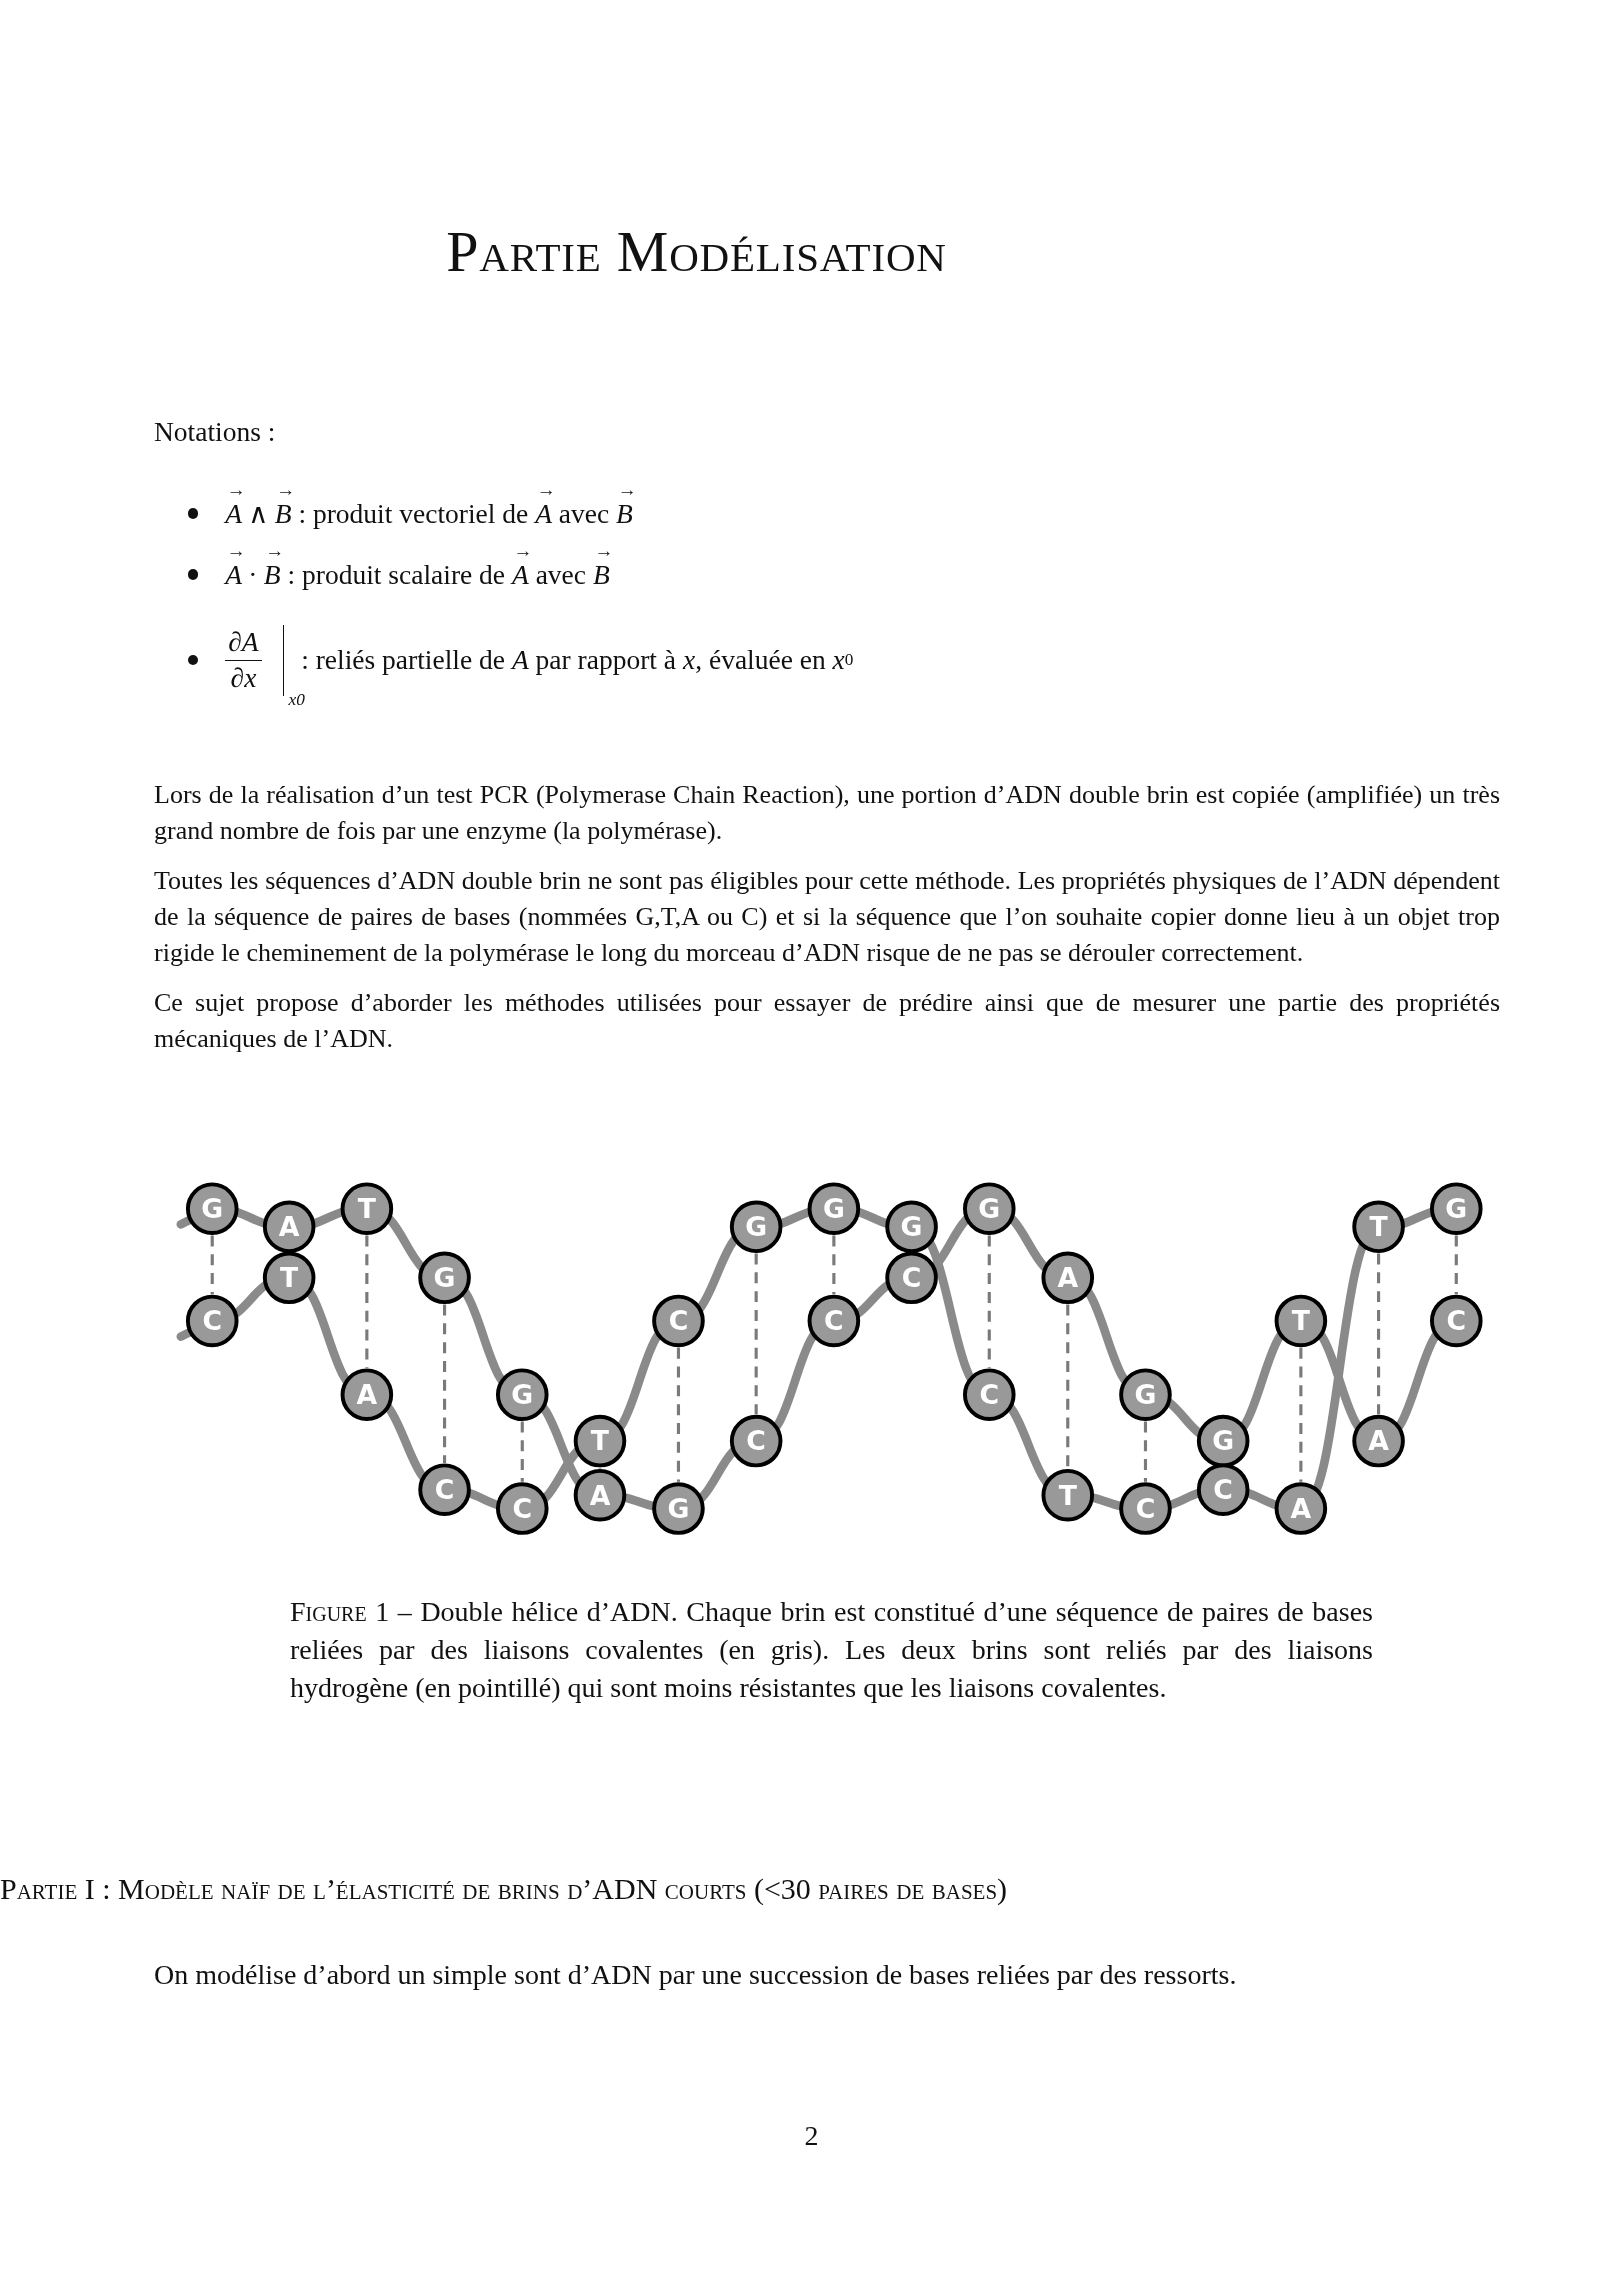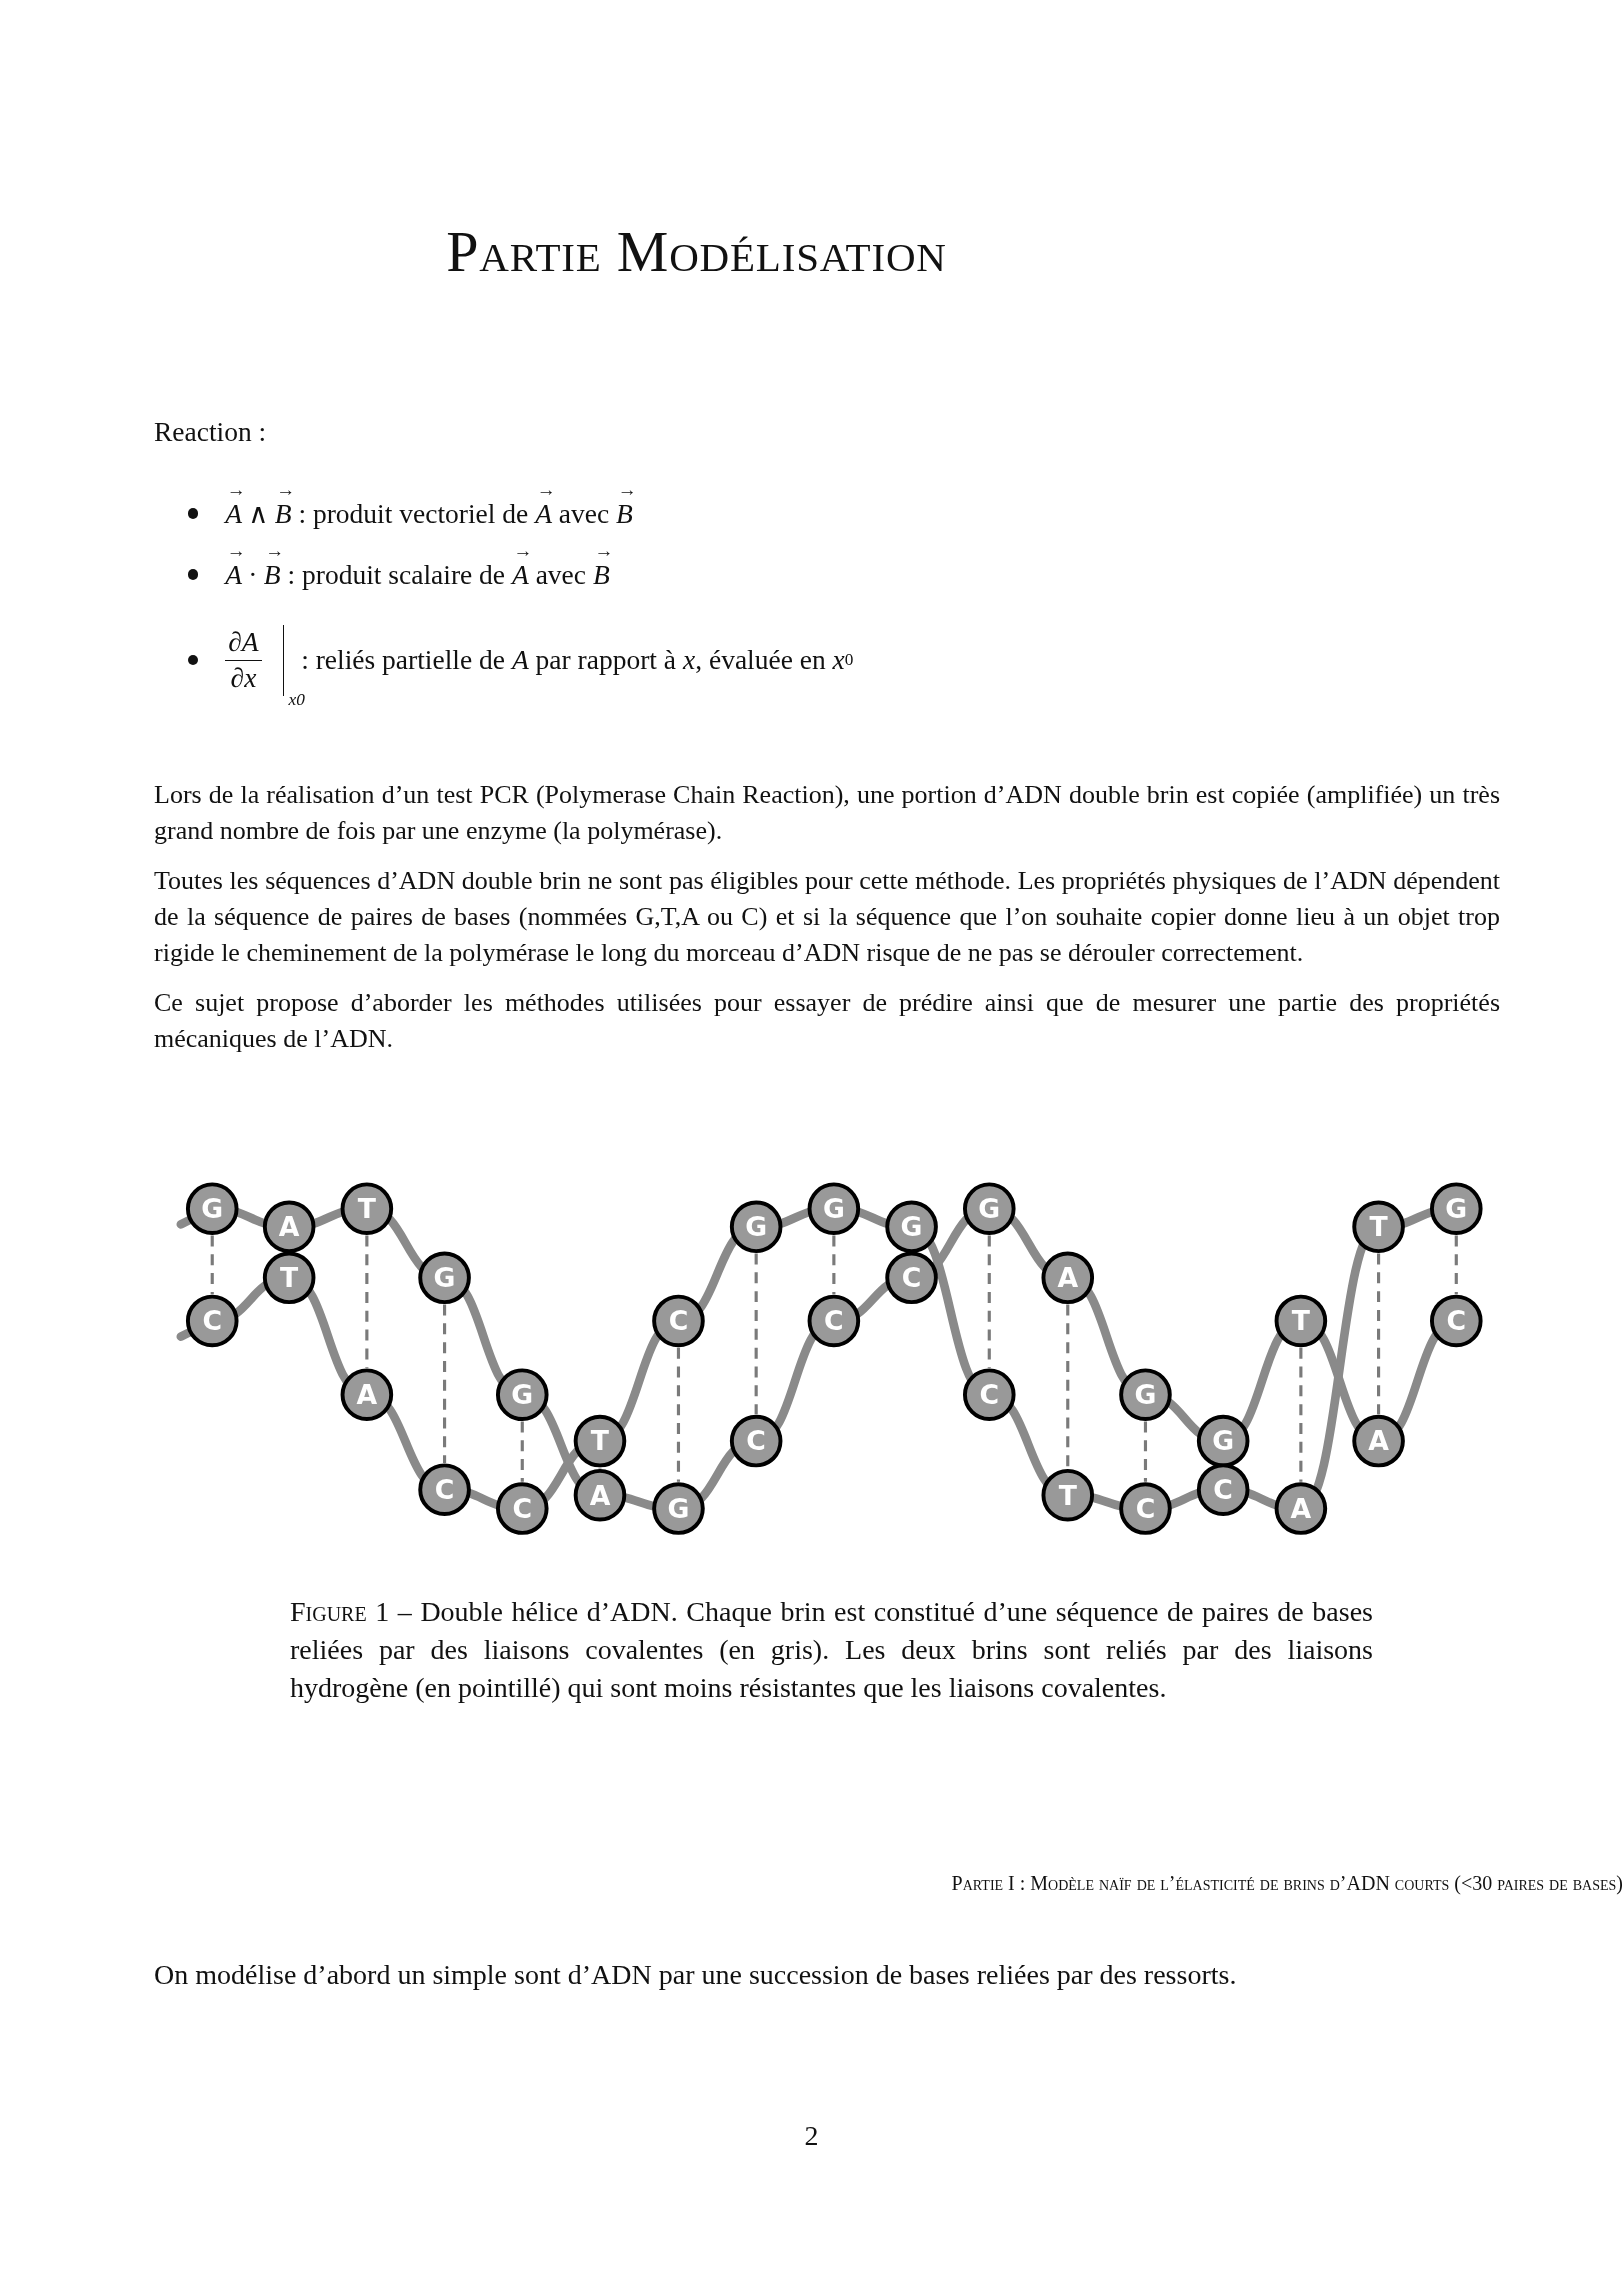--- a/index.html
+++ b/index.html
@@ -19,30 +19,30 @@
   .frac { display: inline-flex; flex-direction: column; align-items: center; margin-right: 3.1px; }
   .frac .num { border-bottom: 1.6px solid #111; padding: 0 3.1px 1.6px; }
   .frac .den { padding-top: 1.6px; }
   .evalbar { display: inline-block; border-left: 1.6px solid #111; height: 71px; position: relative; margin-right: 17.3px; margin-left: 18px; }
   .evalbar .sub { position: absolute; left: 4.7px; bottom: -14px; font-size: 17.3px; font-style: italic; }
   .sub0 { font-size: 17.3px; font-style: normal; vertical-align: -4.7px; }
   .para { left: 154px; width: 1346px; font-size: 26px; line-height: 36px; text-align: justify; }
   .para p { margin: 0 0 14px 0; }
   .caption { left: 290px; width: 1083px; top: 1593px; font-size: 28px; line-height: 38px; text-align: justify; }
   .fig-label { font-variant: small-caps; }
-  .section { left: 0; width: 1623px; top: 1872px; text-align: right; font-size: 20px; font-variant: small-caps; }
+  .section { left: 0; width: 1623px; top: 1872px; text-align: left; font-size: 30px; font-variant: small-caps; }
   .body-text { left: 154px; top: 1959px; font-size: 28px; }
   .page-num { left: 0; width: 1623px; top: 2120px; text-align: center; font-size: 28px; }
 </style>
 </head>
 <body>
 
 <div class="abs title">Partie Modélisation</div>
 
-<div class="abs notations-label">Reaction :</div>
+<div class="abs notations-label">Notations :</div>
 
 <div class="abs notation-list">
   <div class="notation-item">
     <span class="bullet"></span>
     <span class="vec">A</span>
     <span style="margin:0 6.3px">∧</span>
     <span class="vec">B</span>
     <span style="white-space:pre"> : produit vectoriel de </span>
     <span class="vec">A</span>
     <span style="white-space:pre"> avec </span>

